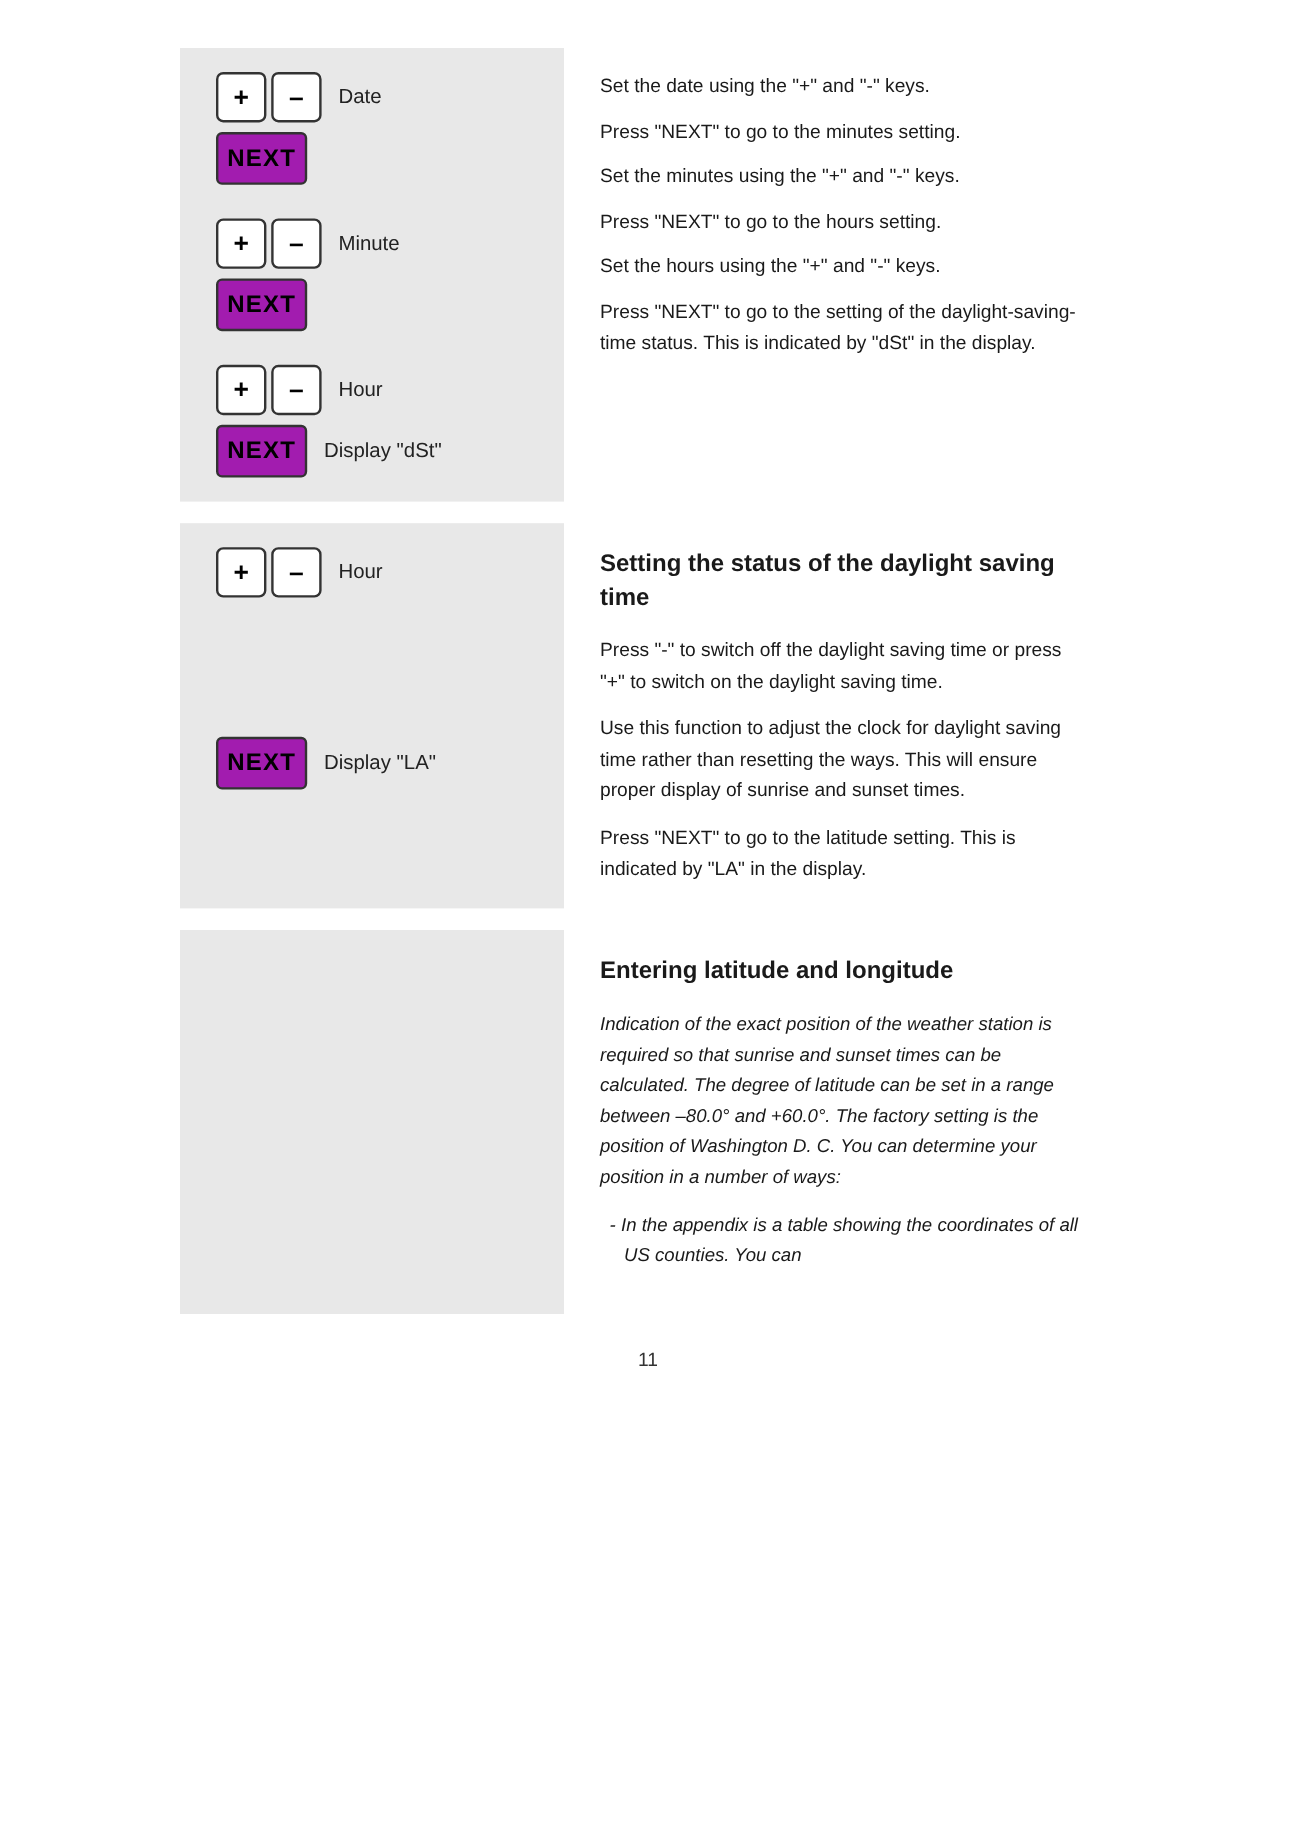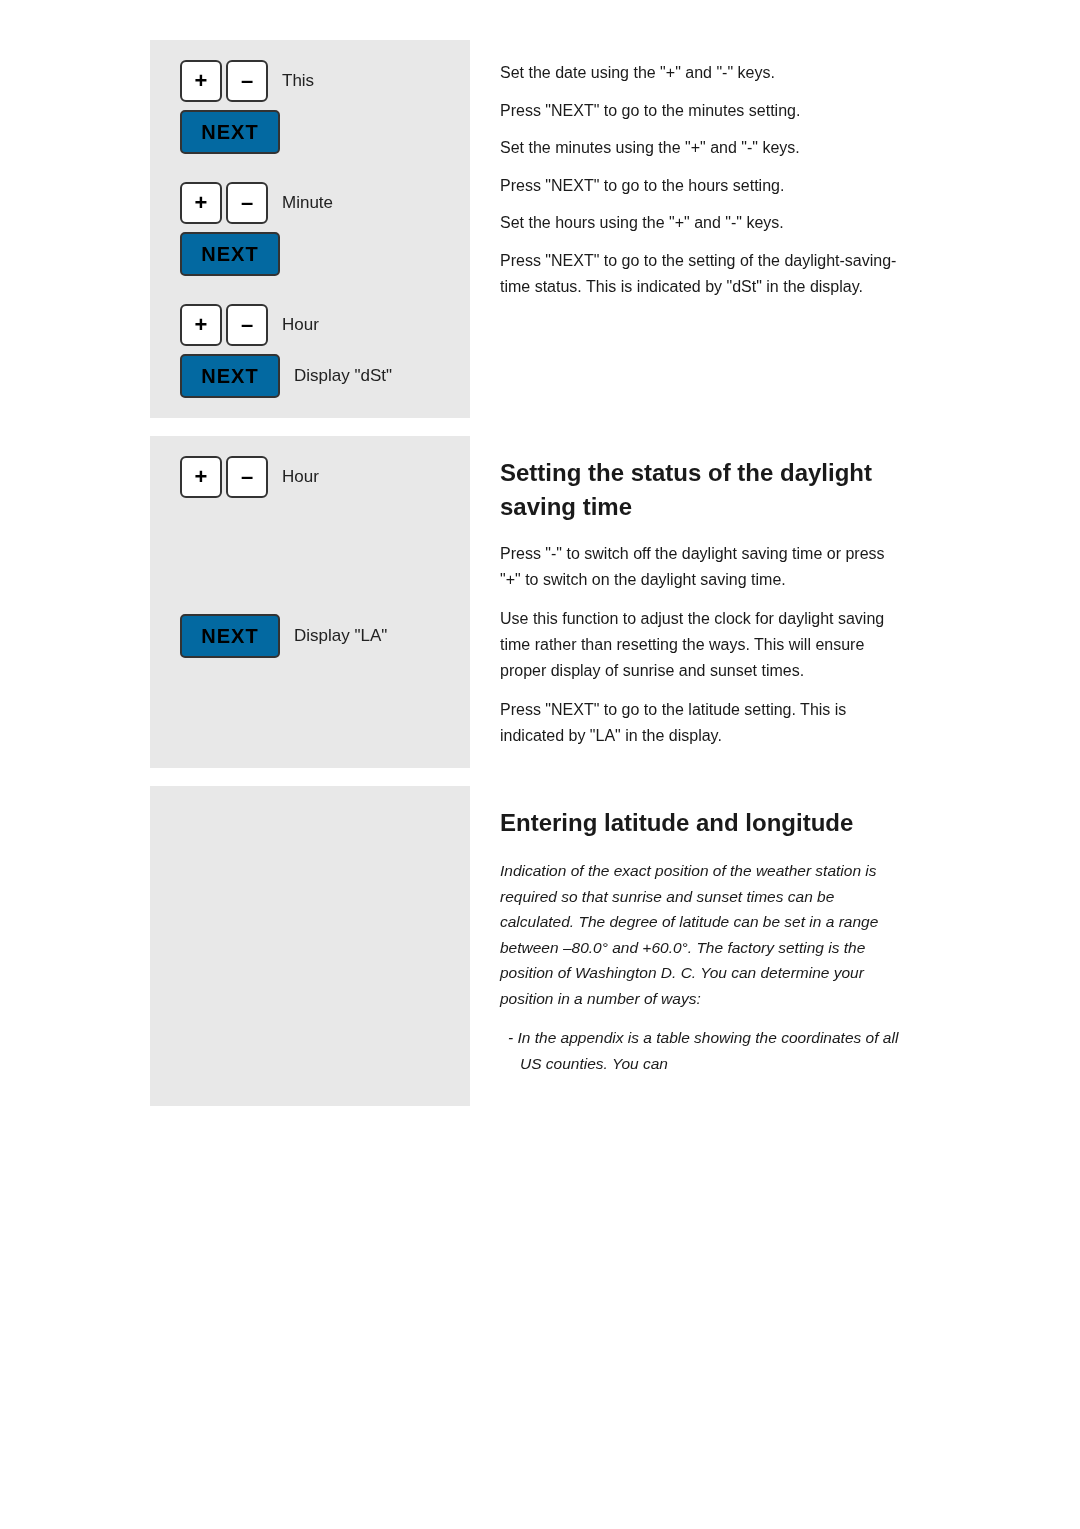--- a/index.html
+++ b/index.html
@@ -74,22 +74,22 @@
       justify-content: center;
       border-radius: 6px;
     }
 
     .btn-small:last-child {
       margin-left: 4px;
     }
 
     .btn-next {
       border: 2.5px solid #333;
-      background: #0369a1;
-      width: 100px;
+      background: #a21caf;
+      width: 76px;
       height: 44px;
       font-size: 20px;
       font-weight: 900;
       cursor: pointer;
       display: flex;
       align-items: center;
       justify-content: center;
       border-radius: 5px;
       letter-spacing: 1px;
     }
@@ -101,21 +101,21 @@
     }
 
     .right-text {
       font-size: 16px;
       line-height: 1.6;
       color: #1a1a1a;
     }
 
     
     .section-heading {
-      font-size: 24px;
+      font-size: 20px;
       font-weight: bold;
       line-height: 1.4;
       margin-bottom: 4px;
     }
 
     
     .italic-para {
       font-style: italic;
       font-size: 15.5px;
       line-height: 1.65;
@@ -179,21 +179,21 @@
   <div class="two-col">
 
     <div class="left-panel">
 
       <div class="spacer-row">
         <div class="button-row">
           <div class="btn-plus-minus">
             <button class="btn-small">+</button>
             <button class="btn-small">–</button>
           </div>
-          <span class="label-text">This</span>
+          <span class="label-text">Date</span>
         </div>
         <div class="button-row">
           <button class="btn-next">NEXT</button>
         </div>
       </div>
 
       <div class="spacer-row">
         <div class="button-row">
           <div class="btn-plus-minus">
             <button class="btn-small">+</button>
@@ -282,14 +282,15 @@
         <p class="section-heading">Entering latitude and longitude</p>
         <p class="italic-para">Indication of the exact position of the weather station is required so that sunrise and sunset times can be calculated. The degree of latitude can be set in a range between –80.0° and +60.0°. The factory setting is the position of Washington D. C. You can determine your position in a number of ways:</p>
         <p class="dash-item">
           <span>- </span><span>In the appendix is a table showing the coordinates of all US counties. You can</span>
         </p>
       </div>
     </div>
 
   </div>
 
+  <div class="page-number">11</div>
 
 </div>
 
 </body></html>

